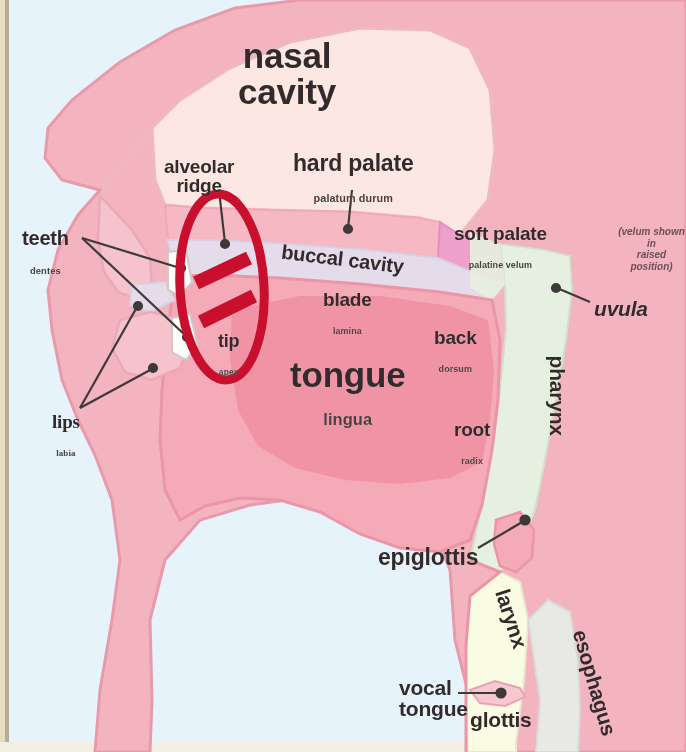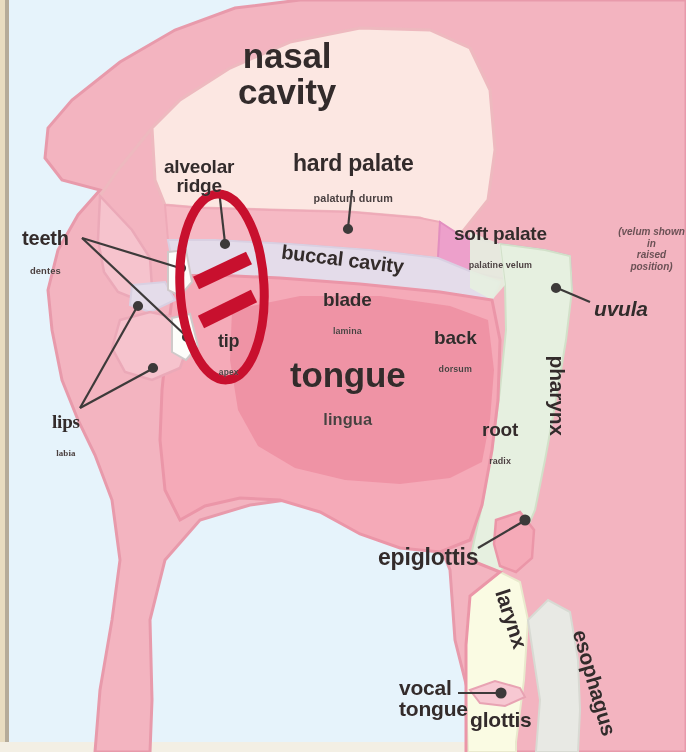--- a/index.html
+++ b/index.html
@@ -246,21 +246,21 @@
   <div class="lbl" style="left:434px; top:328px; font-size:19px;">
     <span class="en">back</span>
     <span class="la">dorsum</span>
   </div>
 
   <div class="lbl" style="left:290px; top:357px; font-size:35px;">
     <span class="en">tongue</span>
     <span class="la">lingua</span>
   </div>
 
-  <div class="lbl" style="left:482px; top:420px; font-size:19px;">
+  <div class="lbl" style="left:454px; top:420px; font-size:19px;">
     <span class="en">root</span>
     <span class="la">radix</span>
   </div>
 
   <div class="lbl" style="left:594px; top:298px; font-size:21px;font-style:italic;">
     <span class="en">uvula</span>
   </div>
 
   <div class="lbl rot-cw" style="left:517px; top:385px; font-size:21px; transform:rotate(90deg);">
     <span class="en">pharynx</span>

